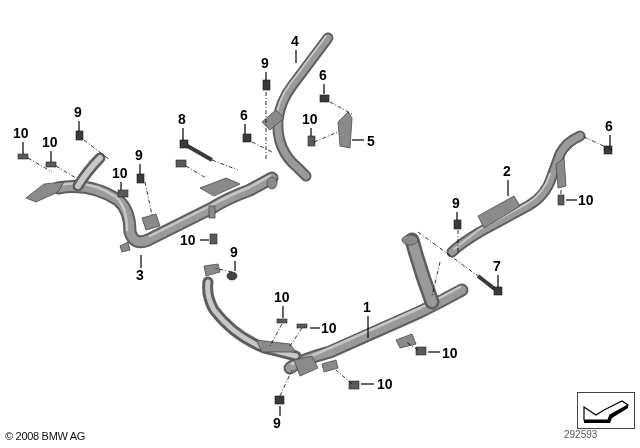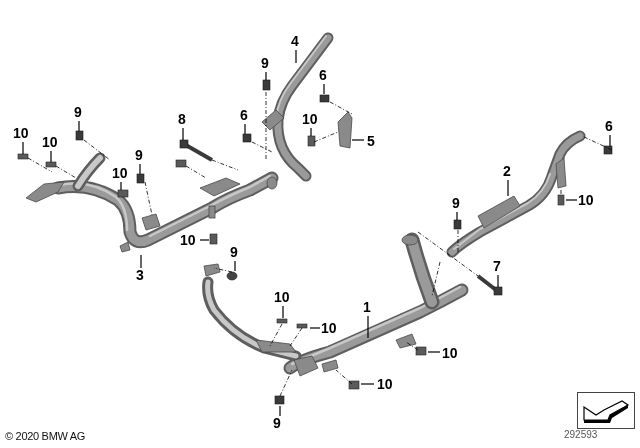--- a/index.html
+++ b/index.html
@@ -193,14 +193,14 @@
   </g>
 </svg>
 
 <div id="nav-box">
   <svg width="56" height="35" viewBox="0 0 56 35">
     <polygon points="6,14 18,22 26,17 44,8 50,12 32,22 30,27 6,27" fill="#fff" stroke="#000" stroke-width="1.2"></polygon>
     <polygon points="6,27 30,27 32,22 50,12 50,15 34,25 32,30 6,30" fill="#000"></polygon>
   </svg>
 </div>
 
-<div id="copyright">© 2020 BMW AG</div>
+<div id="copyright">© 2008 BMW AG</div>
 <div id="image-id">292593</div>
 
 </body></html>

